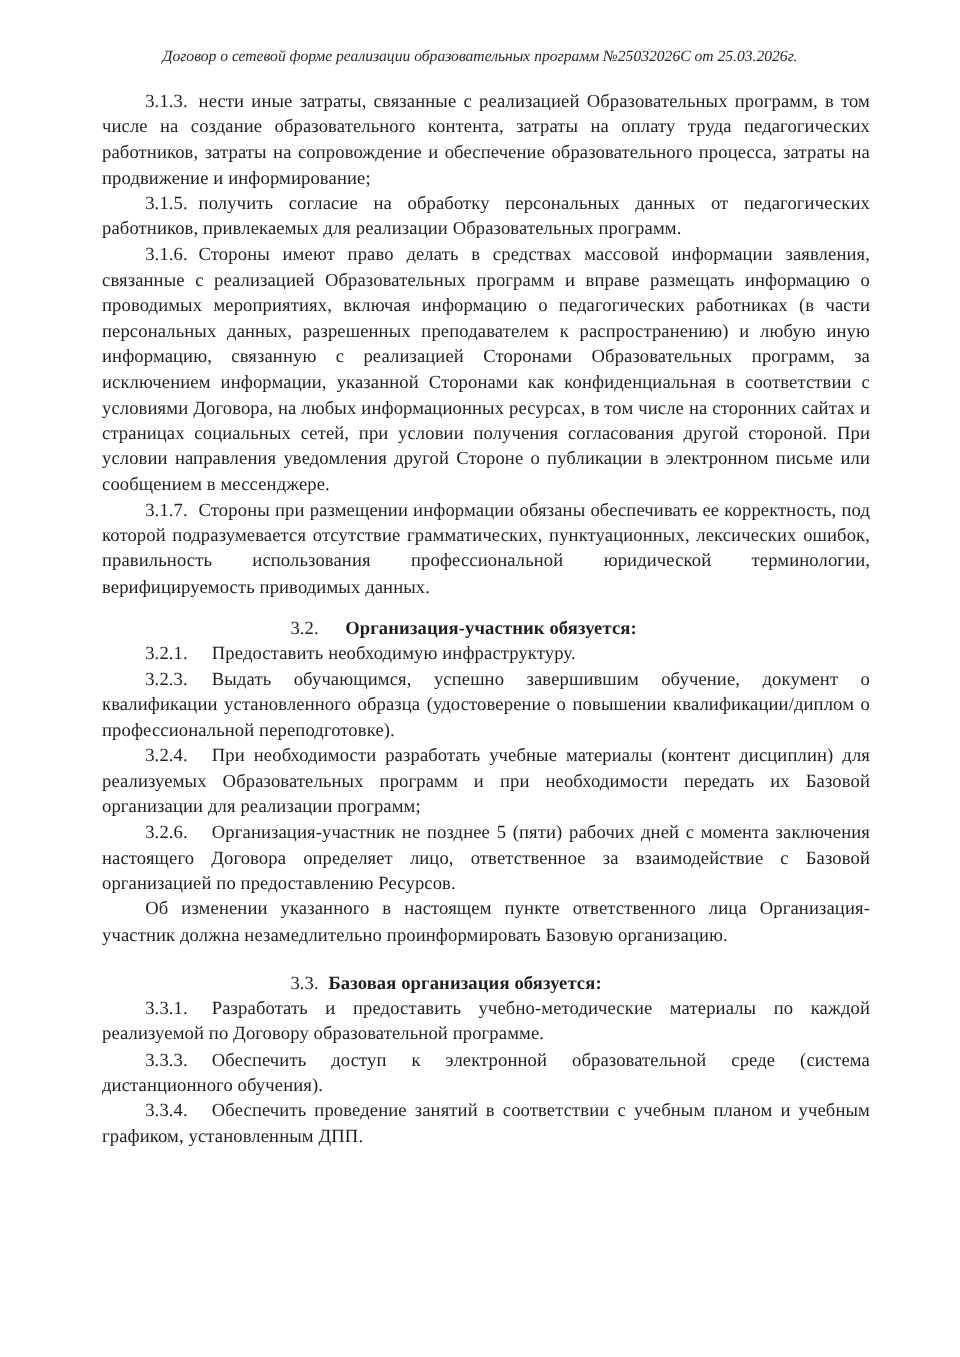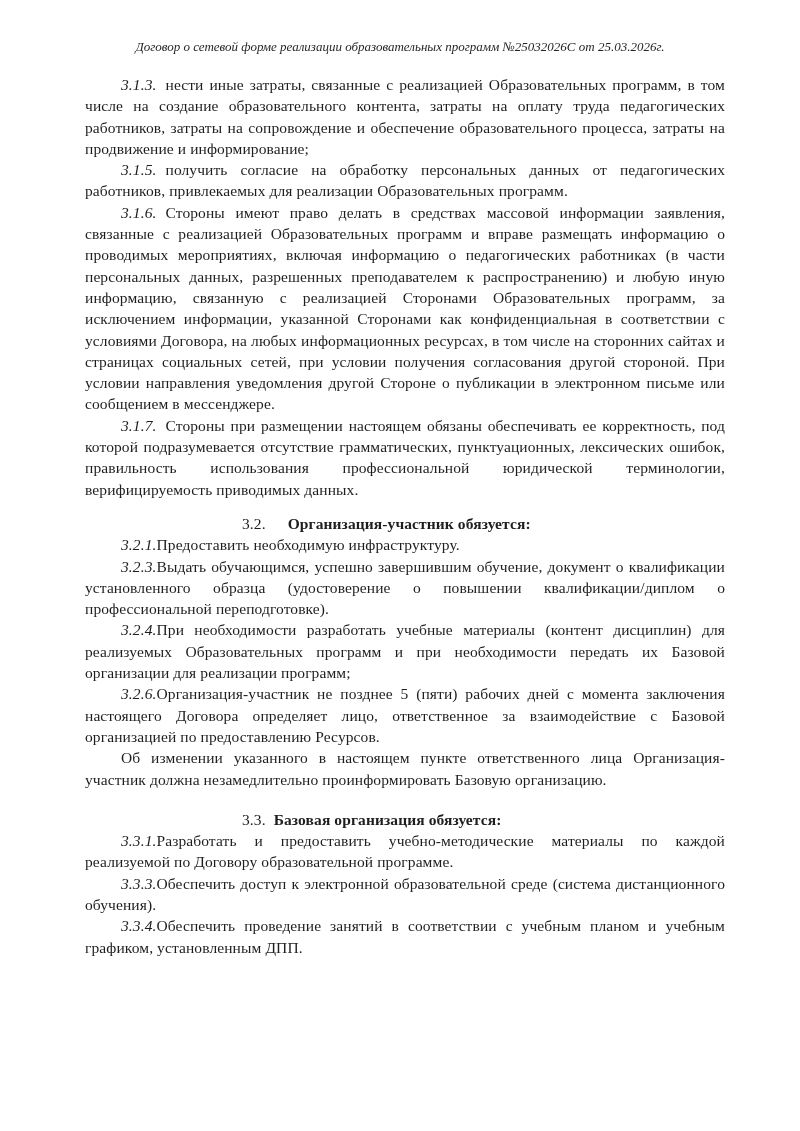--- a/index.html
+++ b/index.html
@@ -31,22 +31,22 @@
     text-align: justify;
     font-size: 15.5px;
     line-height: 21.3px;
     letter-spacing: 0.1px;
   }
   p.para {
     margin: 0;
     padding: 0;
     text-indent: 36px;
   }
-  p.para .num { margin-right: 9px; font-style: italic; }
-  p.para .num.g-wide { margin-right: 0; }
+  p.para .num { margin-right: 9px; }
+  p.para .num.g-wide { margin-right: 20px; }
   p.heading {
     margin: 13px 0 0 157px;
     padding: 0;
     text-align: left;
     text-indent: 0;
   }
   p.heading.h33 { margin-top: 19px; }
   p.heading .h-num { margin-right: 22px; }
   p.heading.h33 .h-num { margin-right: 8px; }
   p.heading .h-bold { font-weight: bold; }
@@ -69,21 +69,21 @@
 
   <div class="content">
 
     <p class="para"><span class="num">3.1.3.</span><span>нести иные затраты, связанные с реализацией Образовательных программ, в том числе на создание образовательного контента, затраты на оплату труда педагогических работников, затраты на сопровождение и обеспечение образовательного процесса, затраты на продвижение и информирование;</span></p>
 
 
     <p class="para"><span class="num">3.1.5.</span><span>получить согласие на обработку персональных данных от педагогических работников, привлекаемых для реализации Образовательных программ.</span></p>
 
     <p class="para"><span class="num">3.1.6.</span><span>Стороны имеют право делать в средствах массовой информации заявления, связанные с реализацией Образовательных программ и вправе размещать информацию о проводимых мероприятиях, включая информацию о педагогических работниках (в части персональных данных, разрешенных преподавателем к распространению) и любую иную информацию, связанную с реализацией Сторонами Образовательных программ, за исключением информации, указанной Сторонами как конфиденциальная в соответствии с условиями Договора, на любых информационных ресурсах, в том числе на сторонних сайтах и страницах социальных сетей, при условии получения согласования другой стороной. При условии направления уведомления другой Стороне о публикации в электронном письме или сообщением в мессенджере.</span></p>
 
-    <p class="para"><span class="num">3.1.7.</span><span>Стороны при размещении настоящем обязаны обеспечивать ее корректность, под которой подразумевается отсутствие грамматических, пунктуационных, лексических ошибок, правильность использования профессиональной юридической терминологии, верифицируемость приводимых данных.</span></p>
+    <p class="para"><span class="num">3.1.7.</span><span>Стороны при размещении информации обязаны обеспечивать ее корректность, под которой подразумевается отсутствие грамматических, пунктуационных, лексических ошибок, правильность использования профессиональной юридической терминологии, верифицируемость приводимых данных.</span></p>
 
     <p class="heading"><span class="h-num">3.2.</span><span class="h-bold">Организация-участник обязуется:</span></p>
 
     <p class="para"><span class="num g-wide">3.2.1.</span><span>Предоставить необходимую инфраструктуру.</span></p>
 
 
     <p class="para"><span class="num g-wide">3.2.3.</span><span>Выдать обучающимся, успешно завершившим обучение, документ о квалификации установленного образца (удостоверение о повышении квалификации/диплом о профессиональной переподготовке).</span></p>
 
     <p class="para"><span class="num g-wide">3.2.4.</span><span>При необходимости разработать учебные материалы (контент дисциплин) для реализуемых Образовательных программ и при необходимости передать их Базовой организации для реализации программ;</span></p>
 

